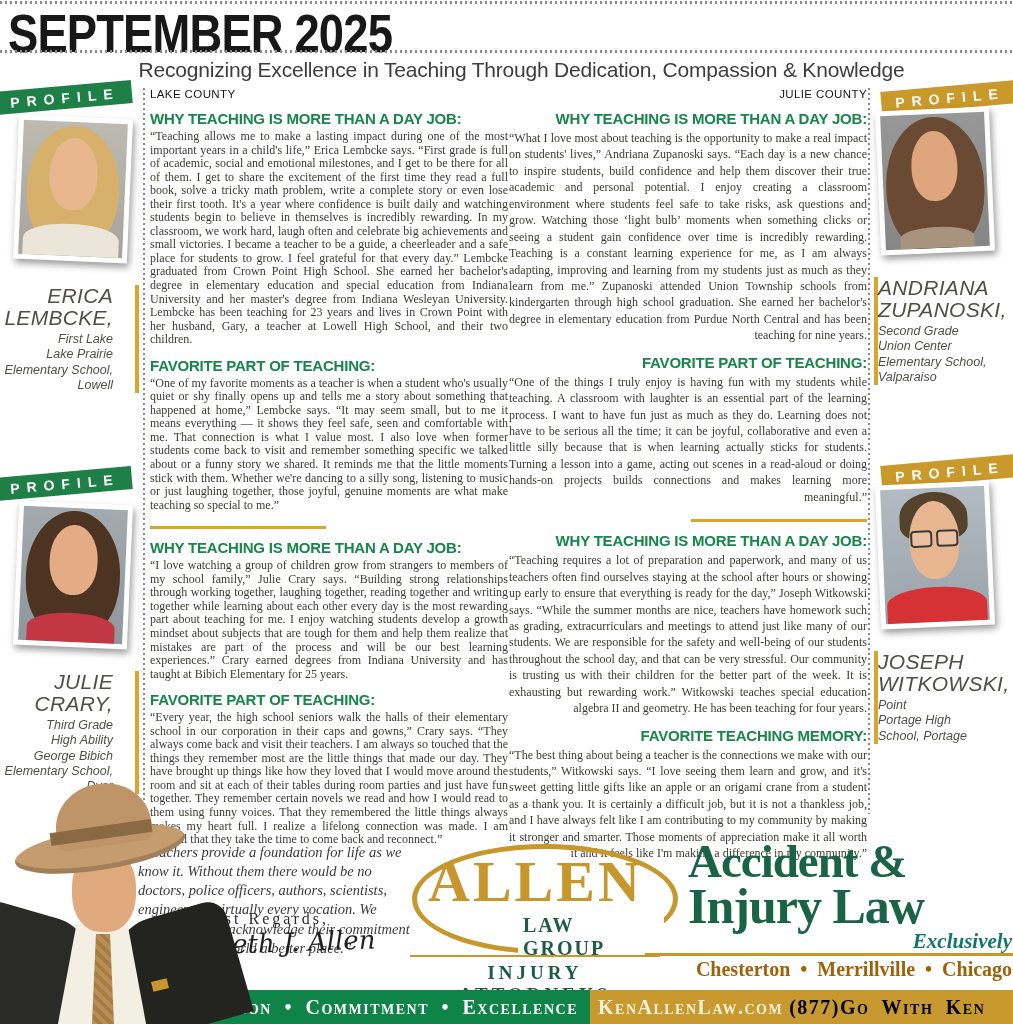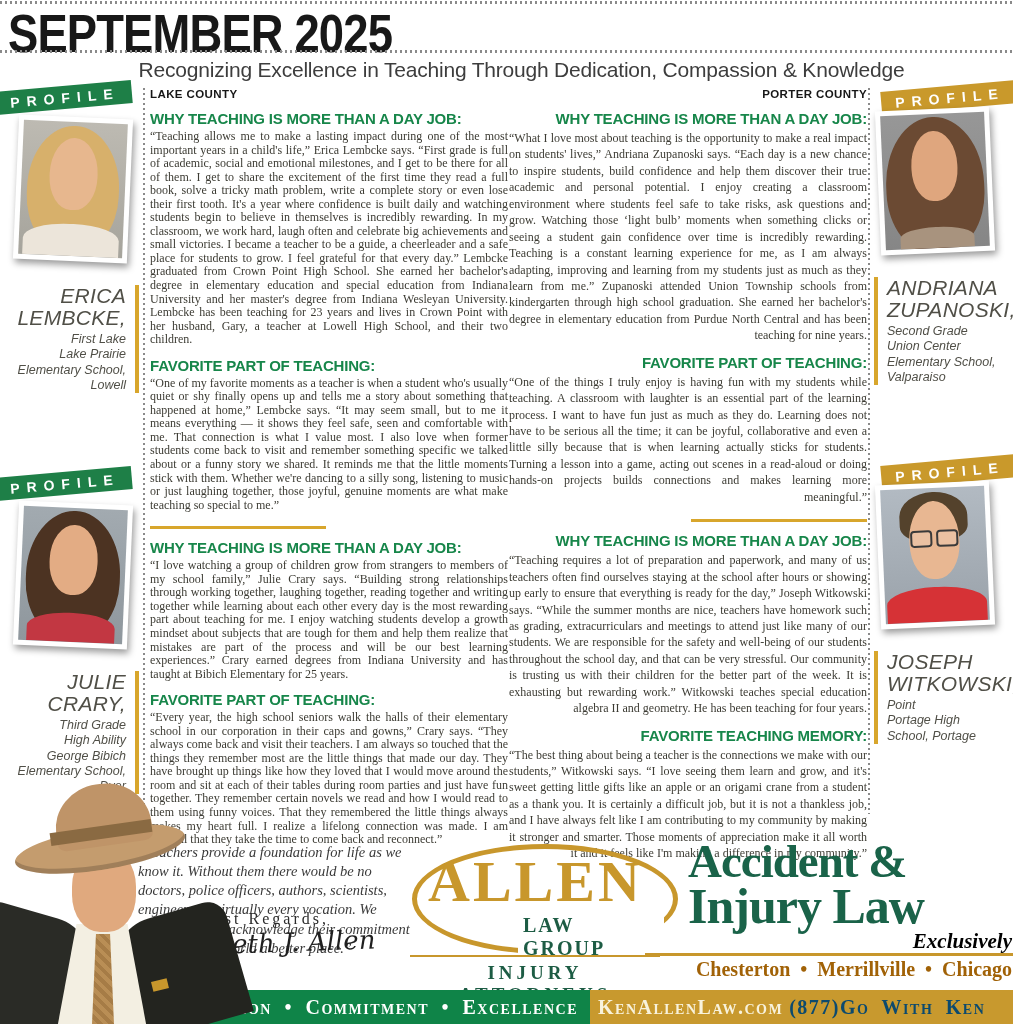--- a/index.html
+++ b/index.html
@@ -50,29 +50,29 @@
   .who-andriana .p-hair{left:3%;top:2%;width:94%;height:102%;background:#6b4a33;}
   .who-andriana .p-face{left:28%;top:13%;width:44%;height:52%;background:#dfa67e;}
   .who-andriana .p-shirt{left:14%;width:72%;height:16%;background:#a8937e;}
   .who-joseph{background:linear-gradient(180deg,#b2bac2,#9aa2aa);}
   .who-joseph .p-hair{left:17%;top:3%;width:66%;height:36%;background:#54422c;border-radius:50% 50% 30% 30%;}
   .who-joseph .p-face{left:26%;top:10%;width:48%;height:58%;background:#e8b792;}
   .who-joseph .p-shirt{left:2%;width:96%;height:26%;background:#d63236;}
   .p-glasses{position:absolute;left:27%;top:31%;width:46%;height:13%;display:flex;gap:10%;}
   .p-glasses i{flex:1;border:2px solid #3a3a3a;border-radius:4px;background:rgba(255,255,255,.15);}
   .nameblock{margin-top:24px;font-style:italic;color:#504f47;}
-  .rail.left .nameblock{text-align:right;border-right:4px solid #d8a62c;padding-right:9px;margin-right:2px;}
-  .rail.right .nameblock{text-align:left;border-left:4px solid #d8a62c;padding-left:9px;margin-left:2px;}
+  .rail.left .nameblock{text-align:right;border-right:4px solid #d8a62c;padding-right:22px;margin-right:2px;}
+  .rail.right .nameblock{text-align:left;border-left:4px solid #d8a62c;margin-left:2px;}
   .pname{font-size:21px;line-height:1.05;letter-spacing:.3px;}
   .pdet{font-size:12.5px;line-height:1.22;margin-top:3px;font-weight:500;}
   .pdet span{display:block;}
   
   .col{position:absolute;top:88px;width:358px;}
   .col.left{left:150px}.col.right{left:509px;width:358px;}
-  .county{font-size:11.5px;font-weight:bold;letter-spacing:.4px;color:#161616;margin:0 0 6px;}
+  .county{font-size:11.5px;font-weight:normal;letter-spacing:.4px;color:#161616;margin:0 0 6px;}
   .col.right .county{text-align:right;}
   .col h3{font-size:15px;font-weight:bold;color:#17864a;margin:10px 0 3px;letter-spacing:-.2px;}
   .col.right h3{text-align:right;}
   .col p{font-family:"Liberation Serif",serif;font-size:12px;color:#3c3b33;margin:0 0 2px;
          text-align:justify;}
   .col.left p{line-height:1.13;}
   .col.right p{line-height:1.37;text-align-last:right;}
   .divider{height:3px;background:#d8a62c;width:176px;margin:14px 0 10px;}
   .col.right .divider{margin-left:auto;}
   
@@ -93,35 +93,35 @@
              letter-spacing:2px;color:#1d5c44;}
   .injury-attorneys{position:absolute;left:410px;top:955px;width:250px;text-align:center;
         border-top:2px solid #c8972c;border-bottom:2px solid #c8972c;padding:5px 0 4px;
         font-family:"Liberation Serif",serif;font-weight:bold;font-size:19px;letter-spacing:4px;
         color:#1d5c44;}
   .practice{position:absolute;left:688px;top:840px;width:324px;}
   .pr-line{font-family:"Liberation Serif",serif;font-weight:bold;color:#1a6349;
            font-size:47px;line-height:.92;letter-spacing:-1px;}
   .pr-line.two{font-size:50px;}
   .exclusively{text-align:right;font-family:"Liberation Serif",serif;font-weight:bold;
-               font-style:italic;font-size:21px;color:#000000;margin-top:0px;}
+               font-style:italic;font-size:21px;color:#0f766e;margin-top:0px;}
   .gold-rule{position:absolute;left:645px;top:953px;width:368px;height:3px;background:#c8972c;}
   .cities{position:absolute;left:670px;top:958px;width:368px;text-align:center;
           font-family:"Liberation Serif",serif;font-weight:bold;font-size:20px;color:#a16207;
           word-spacing:5px;}
   .bar{position:absolute;left:0;bottom:0;height:34px;width:100%;z-index:3;}
   .bar-green{position:absolute;left:0;top:0;bottom:0;width:590px;background:#0f8448;
              display:flex;align-items:center;justify-content:flex-end;padding-right:12px;box-sizing:border-box;}
   .bar-gold{position:absolute;left:590px;right:0;top:0;bottom:0;background:#c8992e;
             display:flex;align-items:center;padding-left:8px;white-space:nowrap;}
   .bar b{font-family:"Liberation Serif",serif;font-weight:bold;font-variant:small-caps;
          font-size:20px;letter-spacing:1.5px;word-spacing:6px;}
   .bar-green b{color:#ffffff;}
   .bar-gold b.site{color:#f8f2dc;}
-  .bar-gold b.phone{color:#0c4a6e;margin-left:6px;font-family:Liberation Serif, serif;}
+  .bar-gold b.phone{color:#000000;margin-left:6px;font-family:Liberation Serif, serif;}
   
   .ken{position:absolute;left:0;bottom:0;width:206px;height:240px;z-index:6;}
   .ken div{position:absolute;}
   .k-brim{left:14px;top:44px;width:172px;height:42px;background:#c49c6e;border-radius:50%;
           transform:rotate(-9deg);box-shadow:inset 0 -5px 0 rgba(0,0,0,.18);}
   .k-crown{left:54px;top:0px;width:96px;height:62px;background:#bf9468;
            border-radius:48% 48% 10% 10%/70% 70% 12% 12%;transform:rotate(-8deg);}
   .k-band{left:50px;top:42px;width:102px;height:13px;background:#8a6a42;transform:rotate(-8deg);}
   .k-face{left:72px;top:64px;width:64px;height:84px;background:#e0a97e;
           border-radius:46% 46% 44% 44%;}
@@ -254,21 +254,21 @@
     <h3>FAVORITE PART OF TEACHING:</h3>
     <p>“One of my favorite moments as a teacher is when a student who's usually quiet or shy finally opens up and tells me a story about something that happened at home,” Lembcke says. “It may seem small, but to me it means everything — it shows they feel safe, seen and comfortable with me. That connection is what I value most. I also love when former students come back to visit and remember something specific we talked about or a funny story we shared. It reminds me that the little moments stick with them. Whether we're dancing to a silly song, listening to music or just laughing together, those joyful, genuine moments are what make teaching so special to me.”</p>
     <div class="divider"></div>
     <h3>WHY TEACHING IS MORE THAN A DAY JOB:</h3>
     <p>“I love watching a group of children grow from strangers to members of my school family,” Julie Crary says. “Building strong relationships through working together, laughing together, reading together and writing together while learning about each other every day is the most rewarding part about teaching for me. I enjoy watching students develop a growth mindset about subjects that are tough for them and help them realize that mistakes are part of the process and will be our best learning experiences.” Crary earned degrees from Indiana University and has taught at Bibich Elementary for 25 years.</p>
     <h3>FAVORITE PART OF TEACHING:</h3>
     <p>“Every year, the high school seniors walk the halls of their elementary school in our corporation in their caps and gowns,” Crary says. “They always come back and visit their teachers. I am always so touched that the things they remember most are the little things that made our day. They have brought up things like how they loved that I would move around the room and sit at each of their tables during room parties and just have fun together. They remember certain novels we read and how I would read to them using funny voices. That they remembered the little things always makes my heart full. I realize a lifelong connection was made. I am grateful that they take the time to come back and reconnect.”</p>
   </div>
 
   <div class="col right">
-    <div class="county">PORTER COUNTY</div>
+    <div class="county">JULIE COUNTY</div>
     <h3>WHY TEACHING IS MORE THAN A DAY JOB:</h3>
     <p>“What I love most about teaching is the opportunity to make a real impact on students' lives,” Andriana Zupanoski says. “Each day is a new chance to inspire students, build confidence and help them discover their true academic and personal potential. I enjoy creating a classroom environment where students feel safe to take risks, ask questions and grow. Watching those ‘light bulb’ moments when something clicks or seeing a student gain confidence over time is incredibly rewarding. Teaching is a constant learning experience for me, as I am always adapting, improving and learning from my students just as much as they learn from me.” Zupanoski attended Union Township schools from kindergarten through high school graduation. She earned her bachelor's degree in elementary education from Purdue North Central and has been teaching for nine years.</p>
     <h3>FAVORITE PART OF TEACHING:</h3>
     <p>“One of the things I truly enjoy is having fun with my students while teaching. A classroom with laughter is an essential part of the learning process. I want to have fun just as much as they do. Learning does not have to be serious all the time; it can be joyful, collaborative and even a little silly because that is when learning actually sticks for students. Turning a lesson into a game, acting out scenes in a read-aloud or doing hands-on projects builds connections and makes learning more meaningful.”</p>
     <div class="divider"></div>
     <h3>WHY TEACHING IS MORE THAN A DAY JOB:</h3>
     <p>“Teaching requires a lot of preparation and paperwork, and many of us teachers often find ourselves staying at the school after hours or showing up early to ensure that everything is ready for the day,” Joseph Witkowski says. “While the summer months are nice, teachers have homework such as grading, extracurriculars and meetings to attend just like many of our students. We are responsible for the safety and well-being of our students throughout the school day, and that can be very stressful. Our community is trusting us with their children for the better part of the week. It is exhausting but rewarding work.” Witkowski teaches special education algebra II and geometry. He has been teaching for four years.</p>
     <h3>FAVORITE TEACHING MEMORY:</h3>
     <p>“The best thing about being a teacher is the connections we make with our students,” Witkowski says. “I love seeing them learn and grow, and it's sweet getting little gifts like an apple or an origami crane from a student as a thank you. It is certainly a difficult job, but it is not a thankless job, and I have always felt like I am contributing to my community by making it stronger and smarter. Those moments of appreciation make it all worth it and it feels like I'm making a difference in my community.”</p>
   </div>

